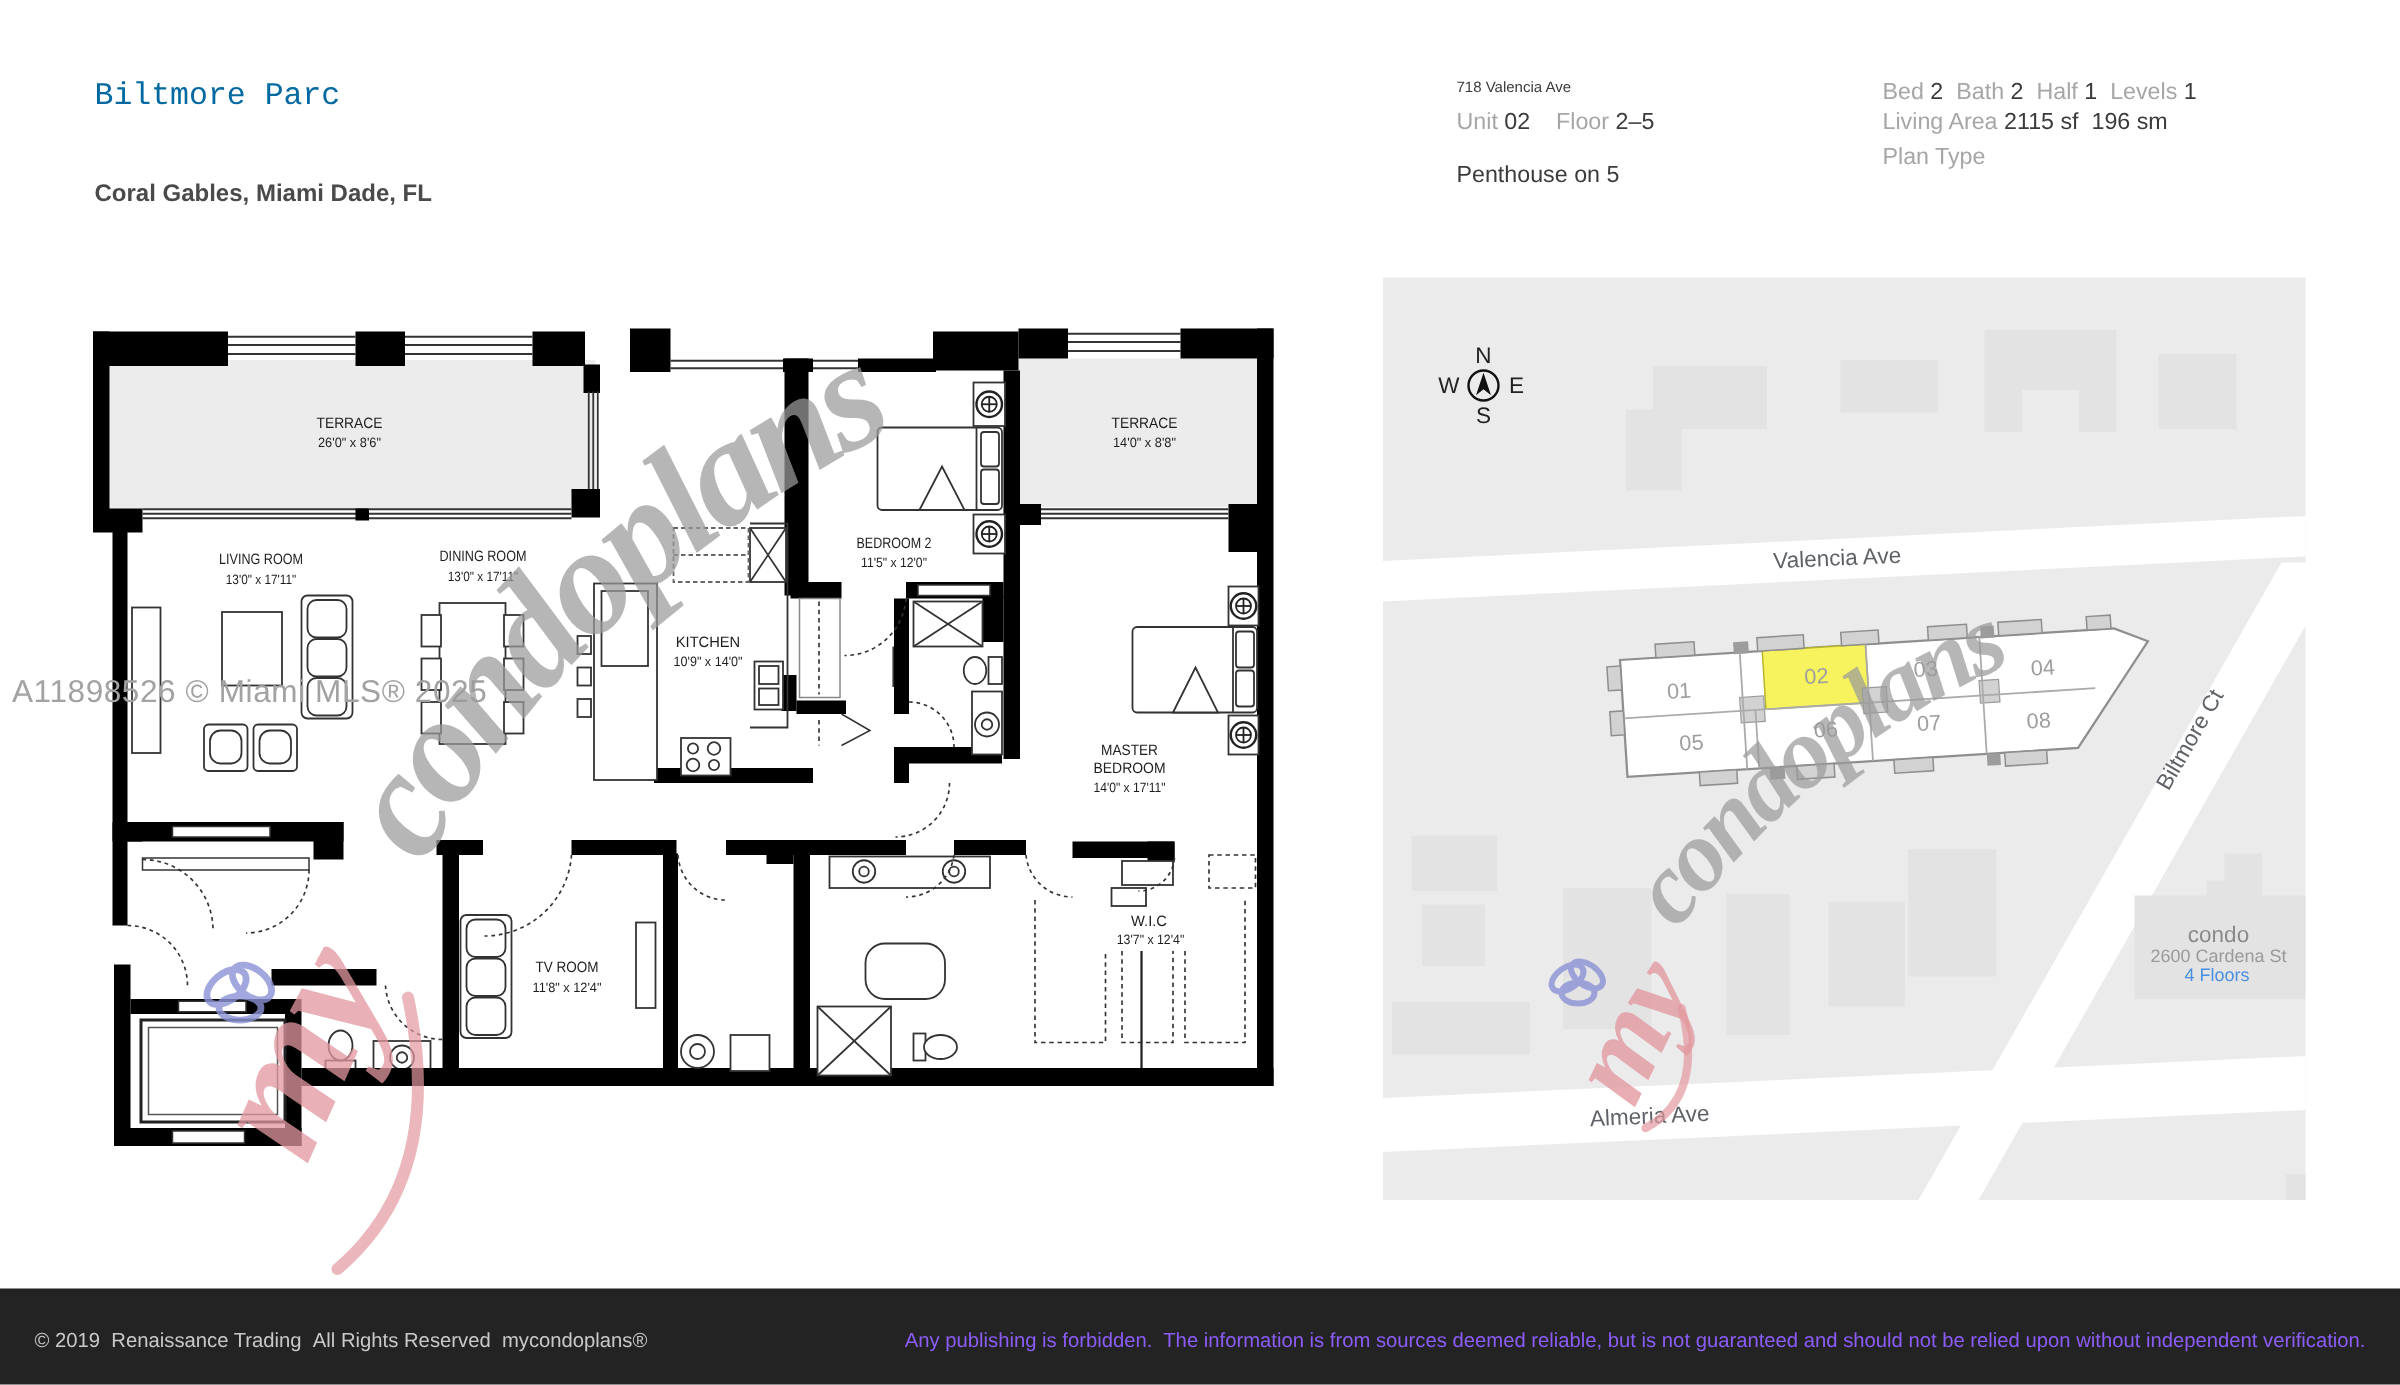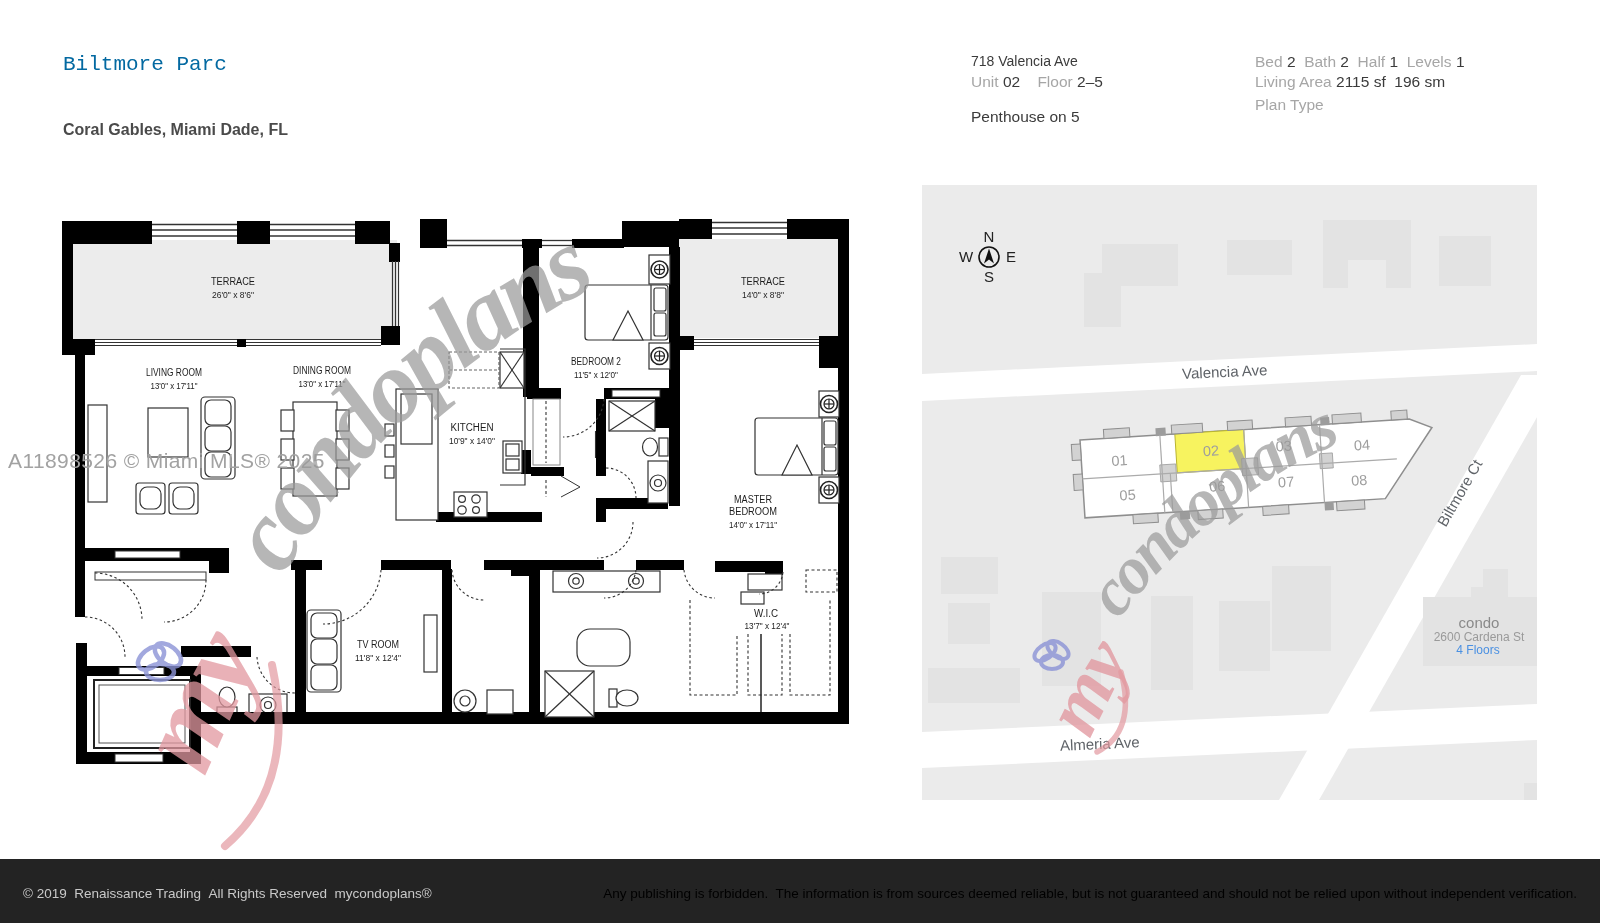--- a/index.html
+++ b/index.html
@@ -3,30 +3,30 @@
 <meta charset="utf-8">
 <style>
   html,body{margin:0;padding:0;background:#fff;width:1600px;height:923px;overflow:hidden;
     font-family:"Liberation Sans", sans-serif;}
   .abs{position:absolute;}
   #hdr-title{left:63px;top:53px;font-size:21px;color:#0369a1;font-family:Liberation Mono, monospace;}
   #hdr-sub{left:63px;top:81px;font-size:16px;font-weight:bold;color:#4a4a4a;margin-top:40px;}
   .lab{color:#a6a6a6;text-align:right;} .val{color:#3b3b3b;}
   #footer{left:0;top:859px;width:1600px;height:64px;background:#232323;}
   #f-left{left:23px;top:886px;font-size:13.5px;color:#c9c9c9;}
-  #f-right{right:23px;top:886px;font-size:13.5px;color:#000000;}
+  #f-right{right:23px;top:886px;font-size:13.5px;color:#8b5cf6;}
 </style>
 </head>
 <body>
 
 <div class="abs" id="hdr-title">Biltmore Parc</div>
 
 <div class="abs" id="hdr-sub">Coral Gables, Miami Dade, FL</div>
 
-<div class="abs" style="left:971px;top:53px;font-size:14px;color:#3b3b3b;">718 Valencia Ave</div>
+<div class="abs" style="left:971px;top:53px;font-size:10px;color:#3b3b3b;">718 Valencia Ave</div>
 
 <div class="abs" style="left:971px;top:73px;font-size:15.5px;"><span class="lab">Unit</span> <span class="val">02</span> &nbsp;&nbsp;&nbsp;<span class="lab">Floor</span> <span class="val">2–5</span></div>
 
 <div class="abs" style="left:971px;top:108px;font-size:15.5px;color:#3b3b3b;">Penthouse on 5</div>
 
 <div class="abs" style="left:1255px;top:53px;font-size:15.5px;"><span class="lab">Bed</span> <span class="val">2</span> &nbsp;<span class="lab">Bath</span> <span class="val">2</span> &nbsp;<span class="lab">Half</span> <span class="val">1</span> &nbsp;<span class="lab">Levels</span> <span class="val">1</span></div>
 
 <div class="abs" style="left:1255px;top:73px;font-size:15.5px;"><span class="lab">Living Area</span> <span class="val">2115 sf&nbsp; 196 sm</span></div>
 
 <div class="abs" style="left:1255px;top:96px;font-size:15.5px;color:#a6a6a6;">Plan Type</div>

